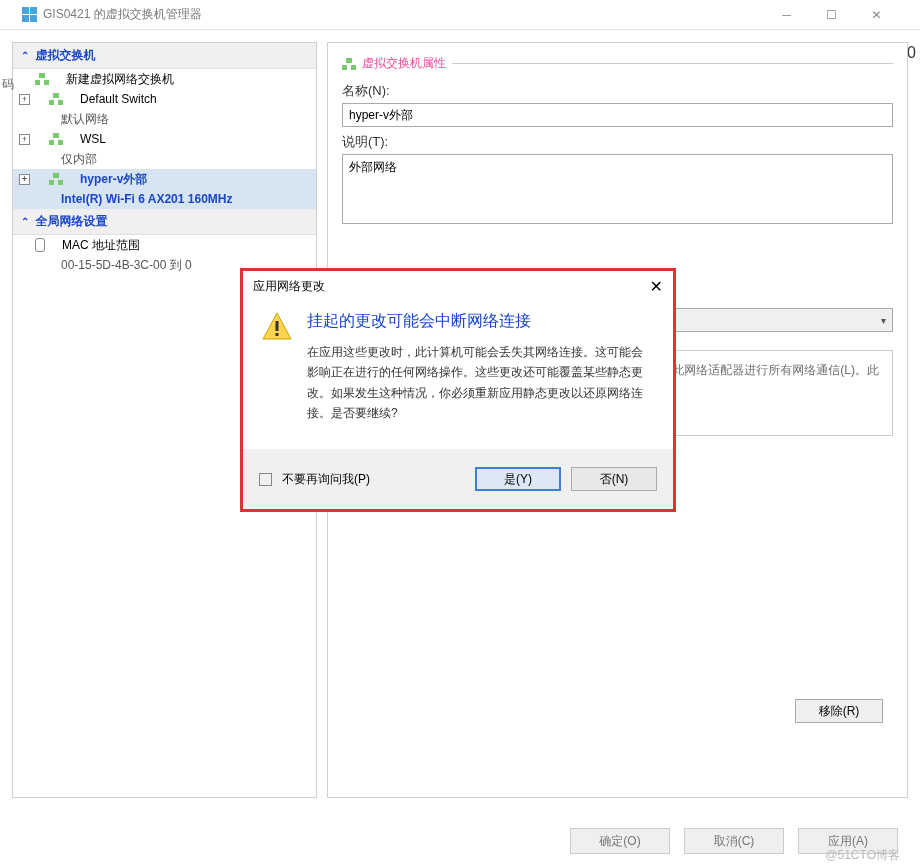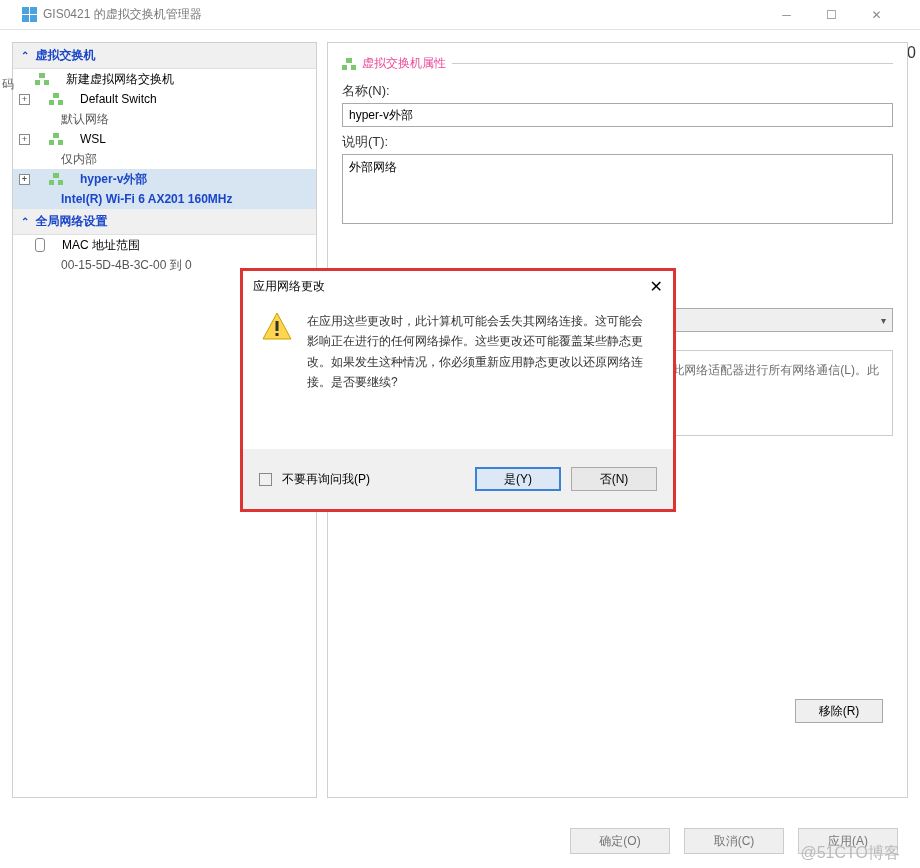--- a/index.html
+++ b/index.html
@@ -54,21 +54,21 @@
 .dlg-body { display: flex; padding: 10px 20px 0 18px; gap: 14px; }
 .warn-ico { width: 32px; flex: none; }
 .dlg-h { color: #1a46c8; font-size: 16px; margin-bottom: 10px; }
 .dlg-p { font-size: 12px; line-height: 1.7; color: #333; }
 .dlg-foot { position: absolute; bottom: 0; left: 0; right: 0; height: 60px; background: #f0f0f0; display: flex; align-items: center; padding: 0 16px; gap: 10px; }
 .dlg-foot .chk { width: 13px; height: 13px; border: 1px solid #888; }
 .dlg-foot .chklbl { font-size: 12px; margin-right: auto; }
 .dlg-foot .btn { width: 86px; height: 24px; border: 1px solid #aaa; background: #e8e8e8; font-size: 12px; display: flex; align-items: center; justify-content: center; }
 .dlg-foot .btn.yes { border: 2px solid #3b82d6; background: #dce8f6; margin-left: 44px; }
 
-.watermark { position: absolute; bottom: 4px; right: 20px; color: #bbb; font-size: 16px; margin-left: 7px; }
+.watermark { position: absolute; bottom: 4px; right: 20px; color: #bbb; font-size: 12px; margin-left: 7px; }
 .left-crumb { position: absolute; left: 2px; top: 76px; font-size: 12px; color: #666; writing-mode: horizontal-tb; }
 </style>
 </head>
 <body>
 
 <div class="titlebar">
   <span class="ico">
       <span></span>
       <span></span>
       <span></span>
@@ -163,20 +163,21 @@
   </div>
   <div class="dlg-body">
     <div class="warn-ico">
       <svg viewBox="0 0 32 32" width="32" height="32">
           <polygon points="16,2 30,28 2,28" fill="#ffd54f" stroke="#c9a000" stroke-width="1"></polygon>
           <rect x="14.5" y="10" width="3" height="10" fill="#333"></rect>
           <rect x="14.5" y="22" width="3" height="3" fill="#333"></rect>
         </svg>
     </div>
     <div>
+      <div class="dlg-h">挂起的更改可能会中断网络连接</div>
       <div class="dlg-p">在应用这些更改时，此计算机可能会丢失其网络连接。这可能会影响正在进行的任何网络操作。这些更改还可能覆盖某些静态更改。如果发生这种情况，你必须重新应用静态更改以还原网络连接。是否要继续?</div>
     </div>
   </div>
   <div class="dlg-foot">
     <span class="chk"></span>
     <span class="chklbl">不要再询问我(P)</span>
     <div class="btn yes">是(Y)</div>
     <div class="btn">否(N)</div>
   </div>
 </div>

